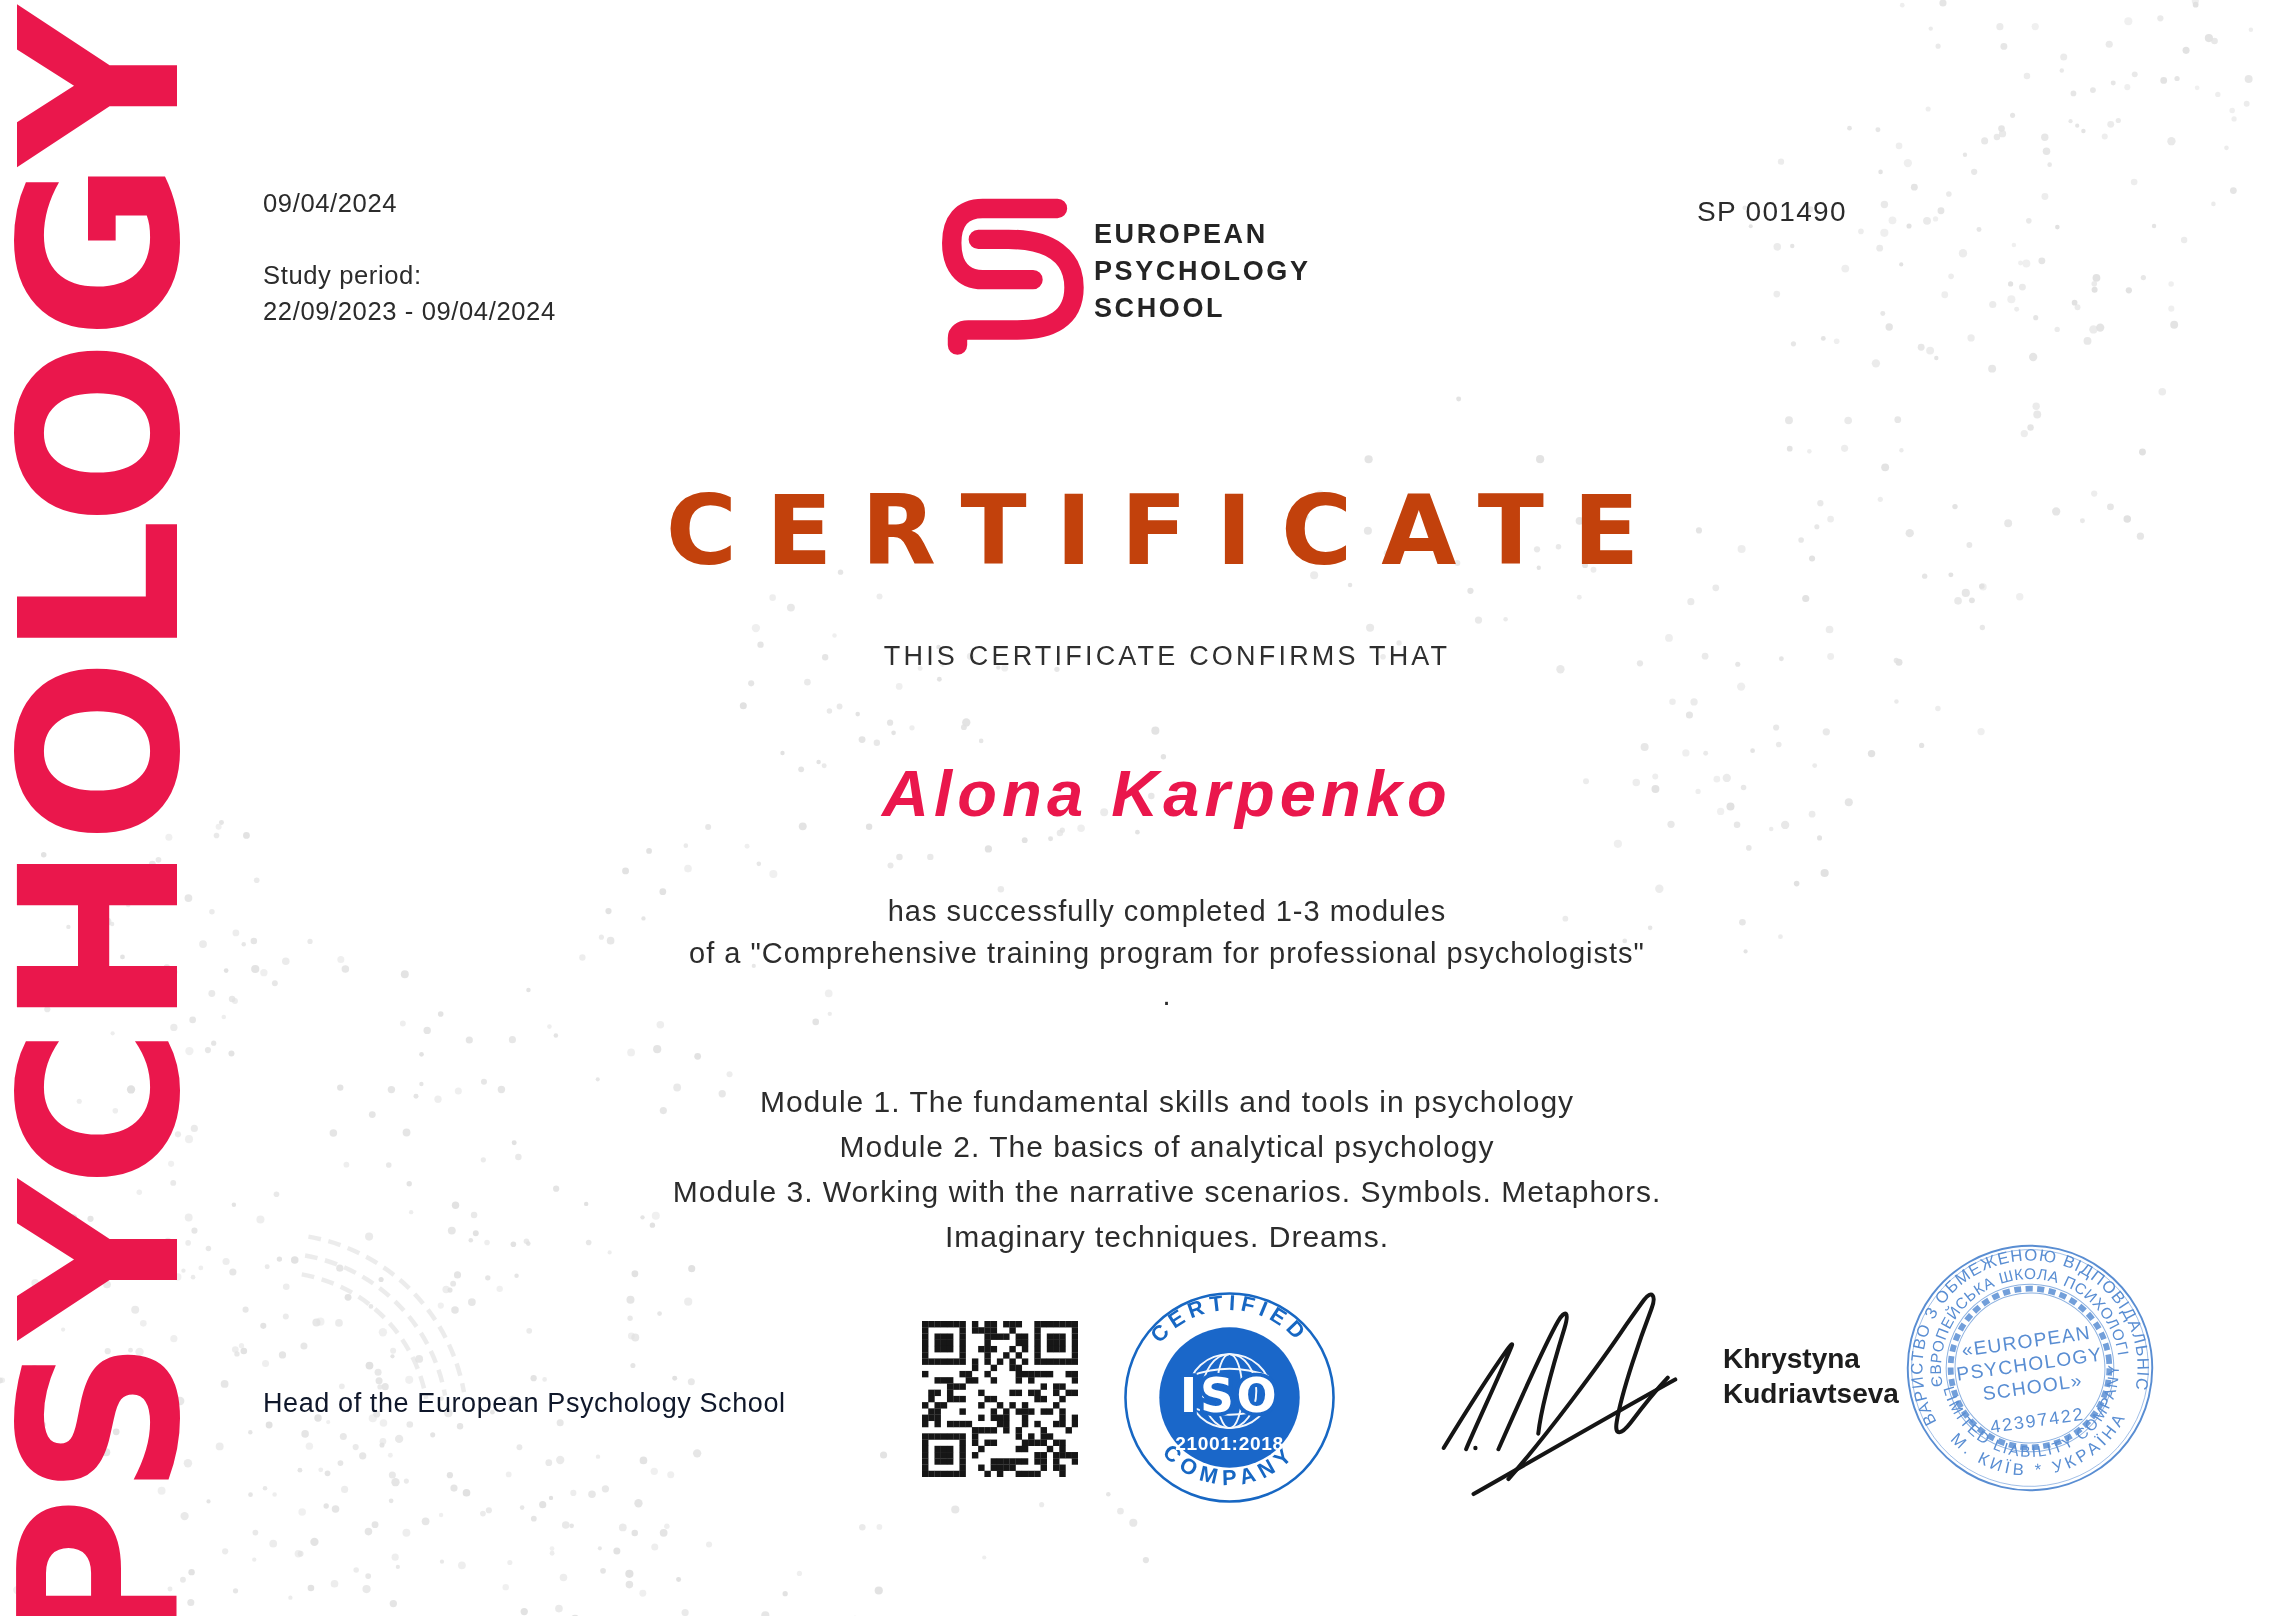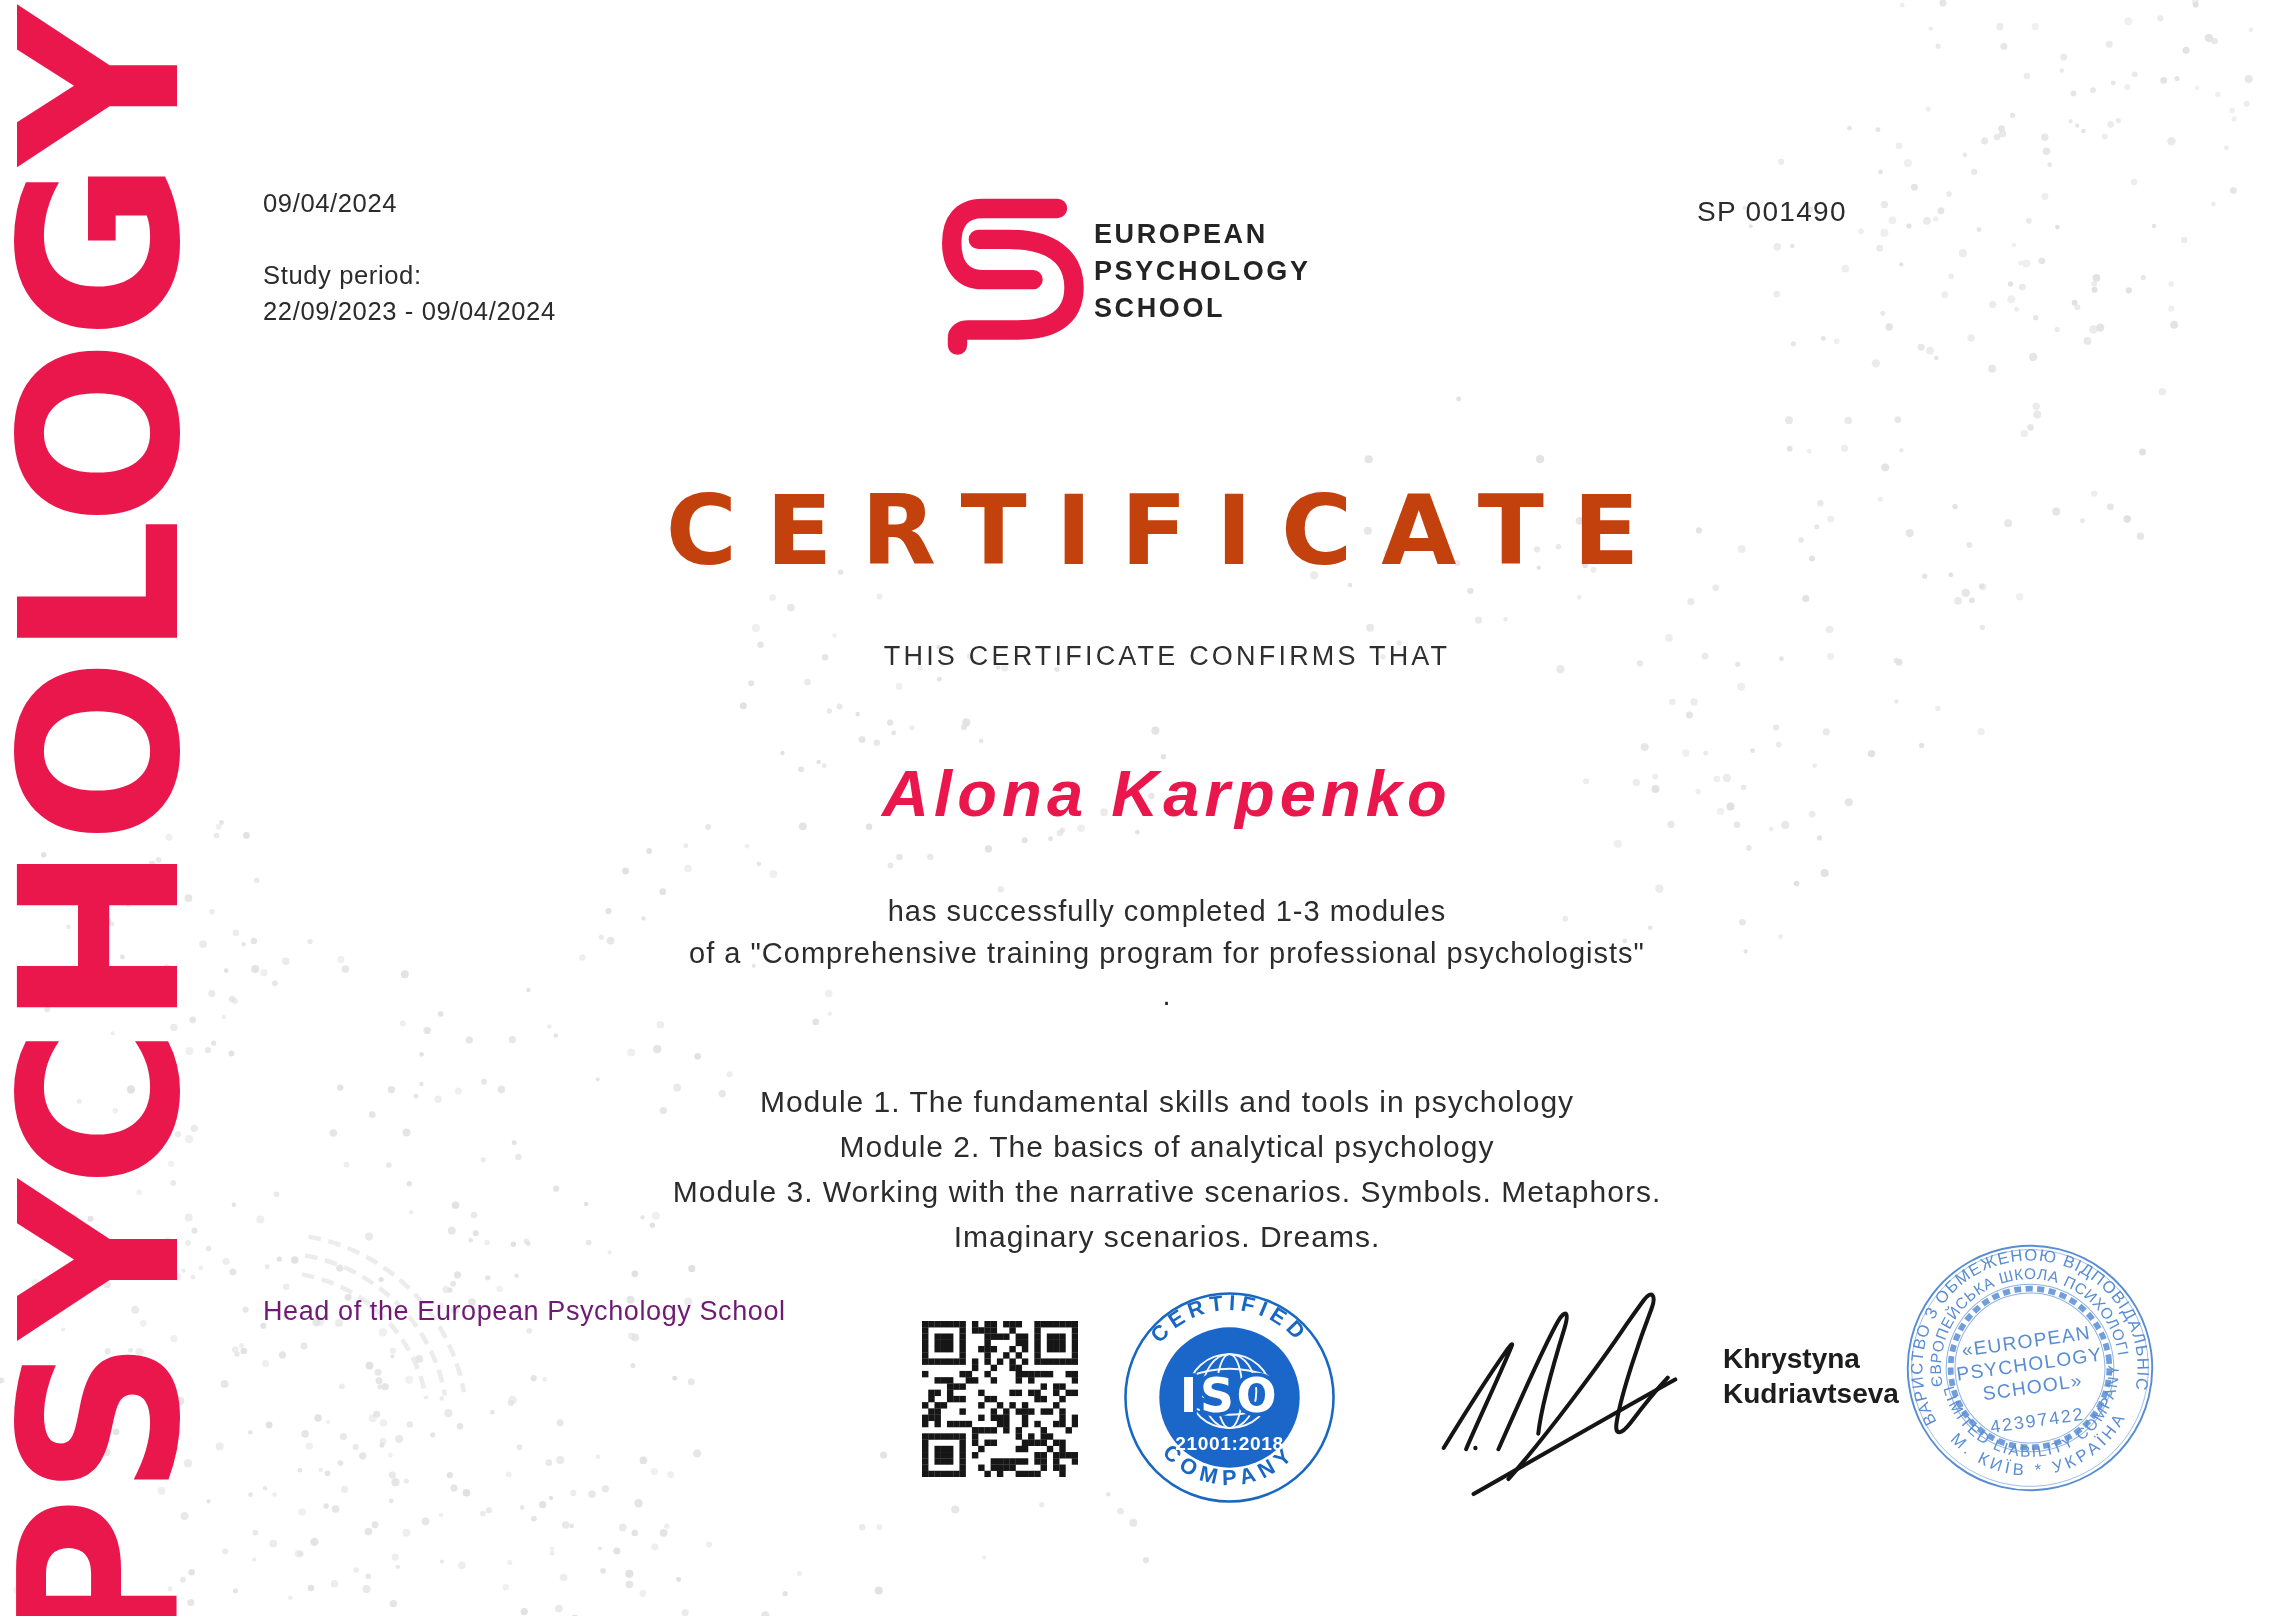--- a/index.html
+++ b/index.html
@@ -18,21 +18,21 @@
   #spnum{left:1697px;top:196px;font-size:28px;color:#2b2b2b;letter-spacing:1.3px;}
   
   .ccol{left:61px;right:0;text-align:center;}
   #title{top:474px;font-family:"DejaVu Sans",sans-serif;font-weight:bold;font-size:97px;
     letter-spacing:29px;color:#c2410c;}
   #subtitle{top:641px;font-size:27px;letter-spacing:3.2px;color:#2f2f2f;}
   #recipient{top:756px;font-size:65px;font-style:italic;font-weight:bold;letter-spacing:5.1px;color:#EA174C;}
   #bodytext{top:890px;font-size:29px;line-height:42px;letter-spacing:1px;color:#2c2c2c;}
   #modules{top:1079px;font-size:30px;line-height:45px;letter-spacing:1px;color:#2c2c2c;text-align:center;}
   
-  #role{left:263px;top:1296px;font-size:27px;color:#701a75;letter-spacing:0.6px;}
+  #role{left:263px;top:1388px;font-size:27px;color:#0f172a;letter-spacing:0.6px;}
   #qr{left:922px;top:1321px;}
   #isobadge{left:1121px;top:1289px;}
   #signature{left:1413px;top:1250px;}
   #signer{left:1723px;top:1341px;font-size:28px;line-height:35px;font-weight:bold;color:#1d1d1d;}
   #stamp{left:1902px;top:1240px;}
   svg{display:block;}
 </style>
 </head>
 <body>
 
@@ -825,21 +825,21 @@
   <div id="bodytext" class="abs ccol">
     <div>has successfully completed 1-3 modules</div>
     <div>of a "Comprehensive training program for professional psychologists"</div>
     <div>.</div>
   </div>
 
   <div id="modules" class="abs ccol">
     <div>Module 1. The fundamental skills and tools in psychology</div>
     <div>Module 2. The basics of analytical psychology</div>
     <div>Module 3. Working with the narrative scenarios. Symbols. Metaphors.</div>
-    <div>Imaginary scenarios. Dreams.</div>
+    <div>Imaginary techniques. Dreams.</div>
   </div>
 
   <div id="role" class="abs">Head of the European Psychology School</div>
 
   <svg id="qr" class="abs" width="156" height="156" viewBox="0 0 244 244">
     <rect x="0" y="0" width="244" height="244" fill="#ffffff"></rect>
     <g id="qr-modules">
         <rect x="0.00" y="0.00" width="10.06" height="10.06" fill="#161616"></rect>
         <rect x="9.76" y="0.00" width="10.06" height="10.06" fill="#161616"></rect>
         <rect x="19.52" y="0.00" width="10.06" height="10.06" fill="#161616"></rect>

